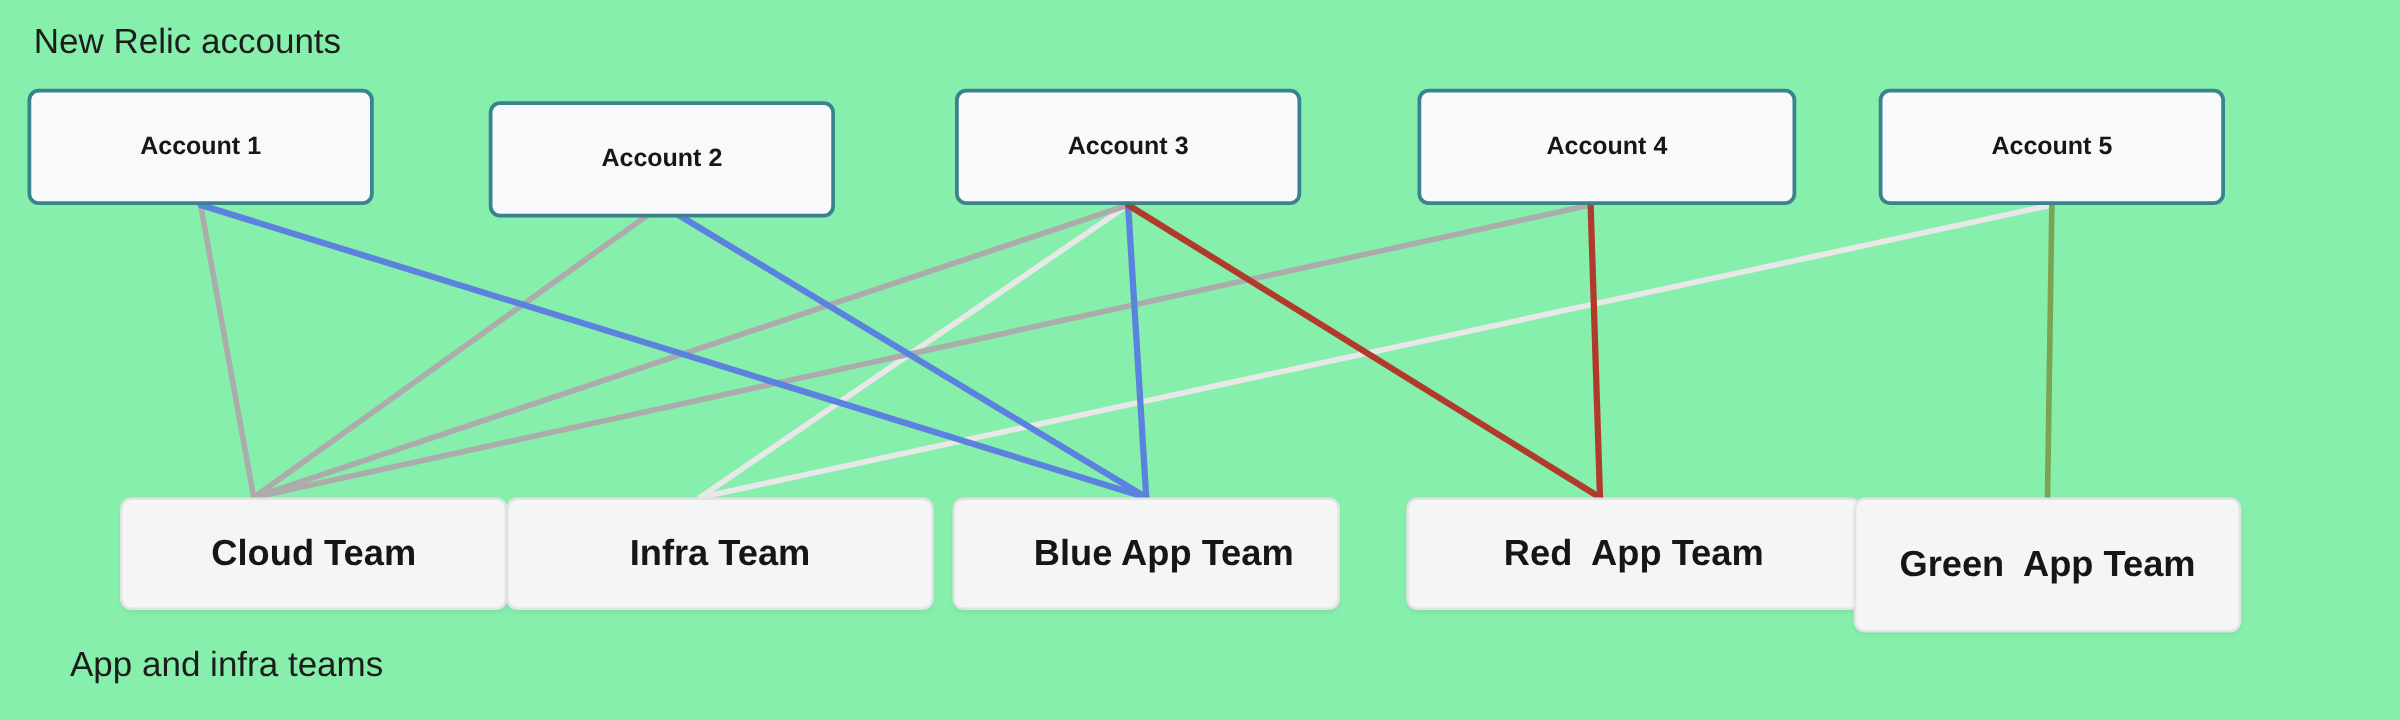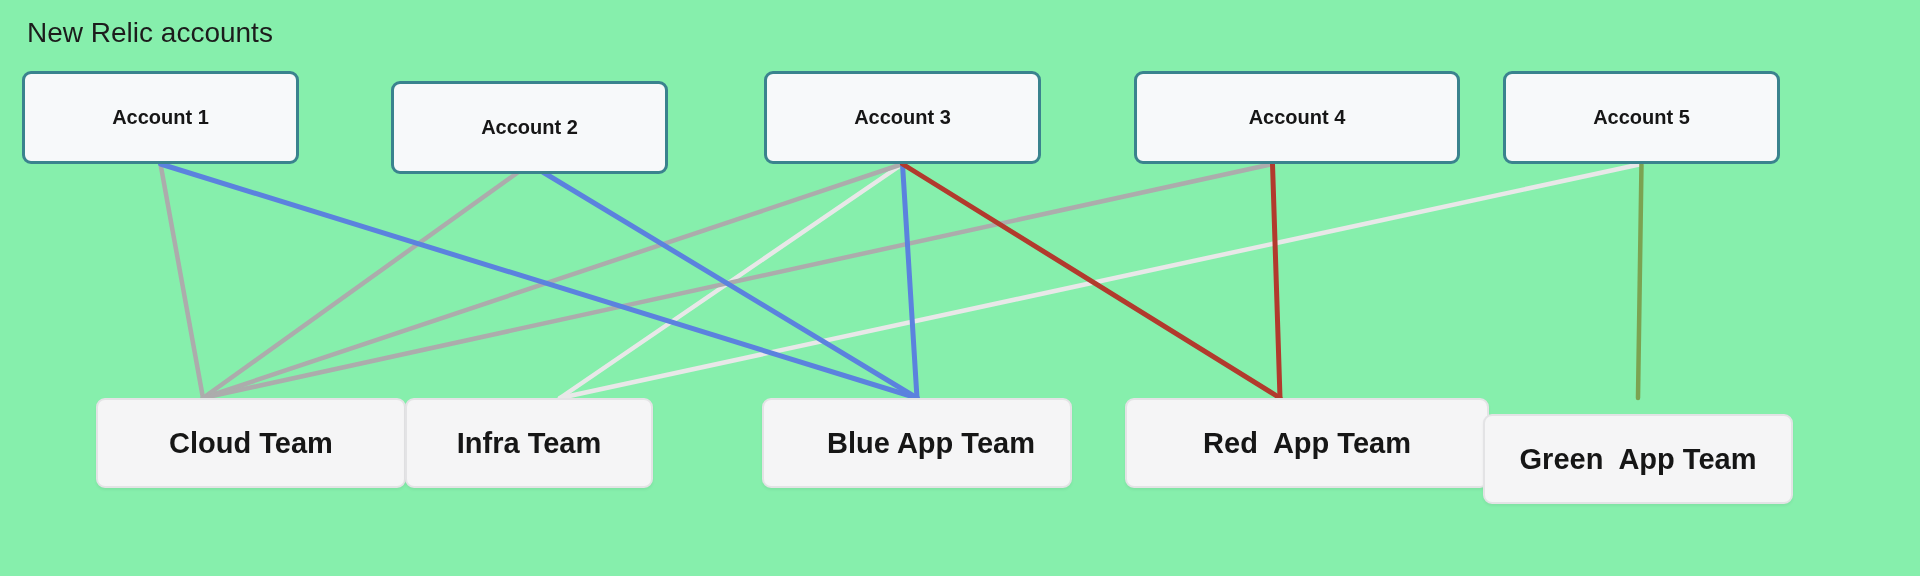--- a/index.html
+++ b/index.html
@@ -78,22 +78,23 @@
       <line x1="902.5" y1="164" x2="917" y2="398" stroke="#5b82de" stroke-width="5" stroke-linecap="round"></line>
       <line x1="902.5" y1="164" x2="1280" y2="398" stroke="#b23a2d" stroke-width="5" stroke-linecap="round"></line>
       <line x1="1272.5" y1="164" x2="1280" y2="398" stroke="#b23a2d" stroke-width="5" stroke-linecap="round"></line>
       <line x1="1641.5" y1="164" x2="1638" y2="398" stroke="#7ba351" stroke-width="4.5" stroke-linecap="round"></line>
     </svg>
 
   <div id="nodes">
       <div class="node account" style="left: 22px; top: 71px; width: 277px; height: 93px;"><span>Account 1</span></div>
       <div class="node account" style="left: 391px; top: 81px; width: 277px; height: 93px;"><span>Account 2</span></div>
       <div class="node account" style="left: 764px; top: 71px; width: 277px; height: 93px;"><span>Account 3</span></div>
-      <div class="node account" style="left: 1134px; top: 71px; width: 326px; height: 93px;"><span>Account 4</span></div>
+      <div class="node account" style="left: 1134px; top: 71px; width: 303px; height: 93px;"><span>Account 4</span></div>
       <div class="node account" style="left: 1503px; top: 71px; width: 277px; height: 93px;"><span>Account 5</span></div>
       <div class="node team" style="left: 48px; top: 398px; width: 310px; height: 90px; margin-left: 48px;"><span>Cloud Team</span></div>
-      <div class="node team" style="left: 405px; top: 398px; width: 248px; height: 90px;"><span>Infra Team</span></div>
+      <div class="node team" style="left: 405px; top: 398px; width: 342px; height: 90px;"><span>Infra Team</span></div>
       <div class="node team" style="left: 762px; top: 398px; width: 310px; height: 90px; padding-left: 28px;"><span>Blue App Team</span></div>
       <div class="node team" style="left: 1125px; top: 398px; width: 364px; height: 90px;"><span>Red  App Team</span></div>
-      <div class="node team" style="left: 1483px; top: 414px; width: 310px; height: 90px;"><span>Green  App Team</span></div>
+      <div class="node team" style="left: 1483px; top: 398px; width: 310px; height: 108px;"><span>Green  App Team</span></div>
     </div>
 
+  <div class="group-label bottom">App and infra teams</div>
 </div>
 
 </body></html>

